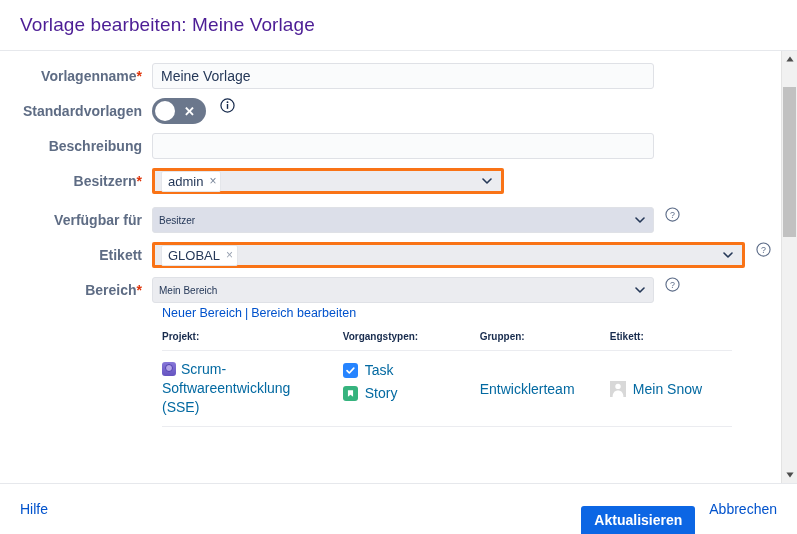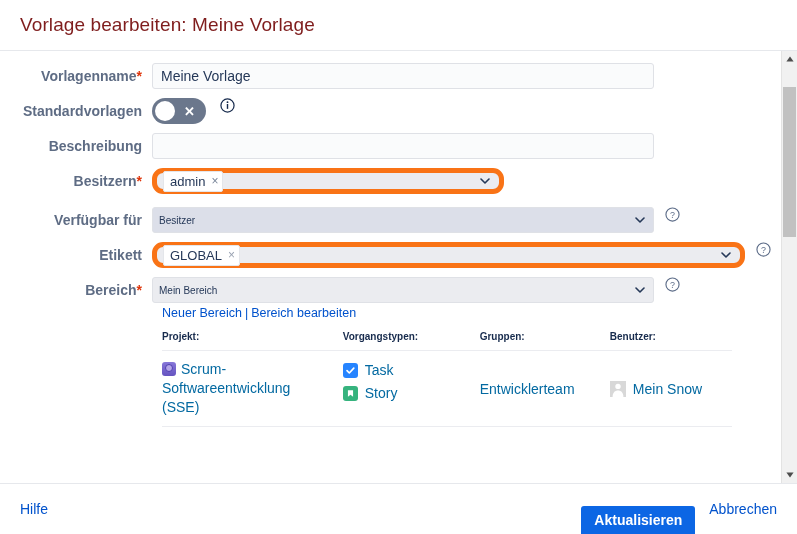--- a/index.html
+++ b/index.html
@@ -32,21 +32,21 @@
     box-sizing: border-box;
     padding: 0 20px;
     display: flex;
     align-items: center;
     border-bottom: 1px solid #e6e8ec;
     background: #ffffff;
   }
   .dialog-title {
     font-size: 19px;
     font-weight: 500;
-    color: #7f1d1d;
+    color: #4c1d95;
     letter-spacing: .1px;
     white-space: nowrap;
   }
 
   
   .dialog-body {
     position: relative;
     flex: 1 1 auto;
     overflow: hidden;
     background: #ffffff;
@@ -140,22 +140,22 @@
     display: inline-block;
     cursor: pointer;
     flex: 0 0 15px;
   }
 
   
   .chipbox {
     box-sizing: border-box;
     height: 26px;
     width: 352px;
-    border: 5px solid #f97316;
-    border-radius: 11px;
+    border: 3px solid #f97316;
+    border-radius: 2px;
     background: #ebecf0;
     display: flex;
     align-items: center;
     padding: 0 4px 0 6px;
     position: relative;
     cursor: pointer;
   }
   .chipbox.wide {
     width: 602px;
   }
@@ -515,21 +515,21 @@
       <div class="links-row">
         <a>Neuer Bereich</a><span class="sep">|</span><a>Bereich bearbeiten</a>
       </div>
 
       <table class="tbl">
         <thead>
           <tr>
             <th class="c-proj">Projekt:</th>
             <th class="c-types">Vorgangstypen:</th>
             <th class="c-groups">Gruppen:</th>
-            <th class="c-users">Benutzer:</th>
+            <th class="c-users">Etikett:</th>
           </tr>
         </thead>
         <tbody>
           <tr>
             <td class="proj">
               <span class="proj-ico"></span><span>Scrum-Softwareentwicklung (SSE)</span>
             </td>
             <td class="c-types">
               <div class="type-item">
                 <span class="type-ico task">

